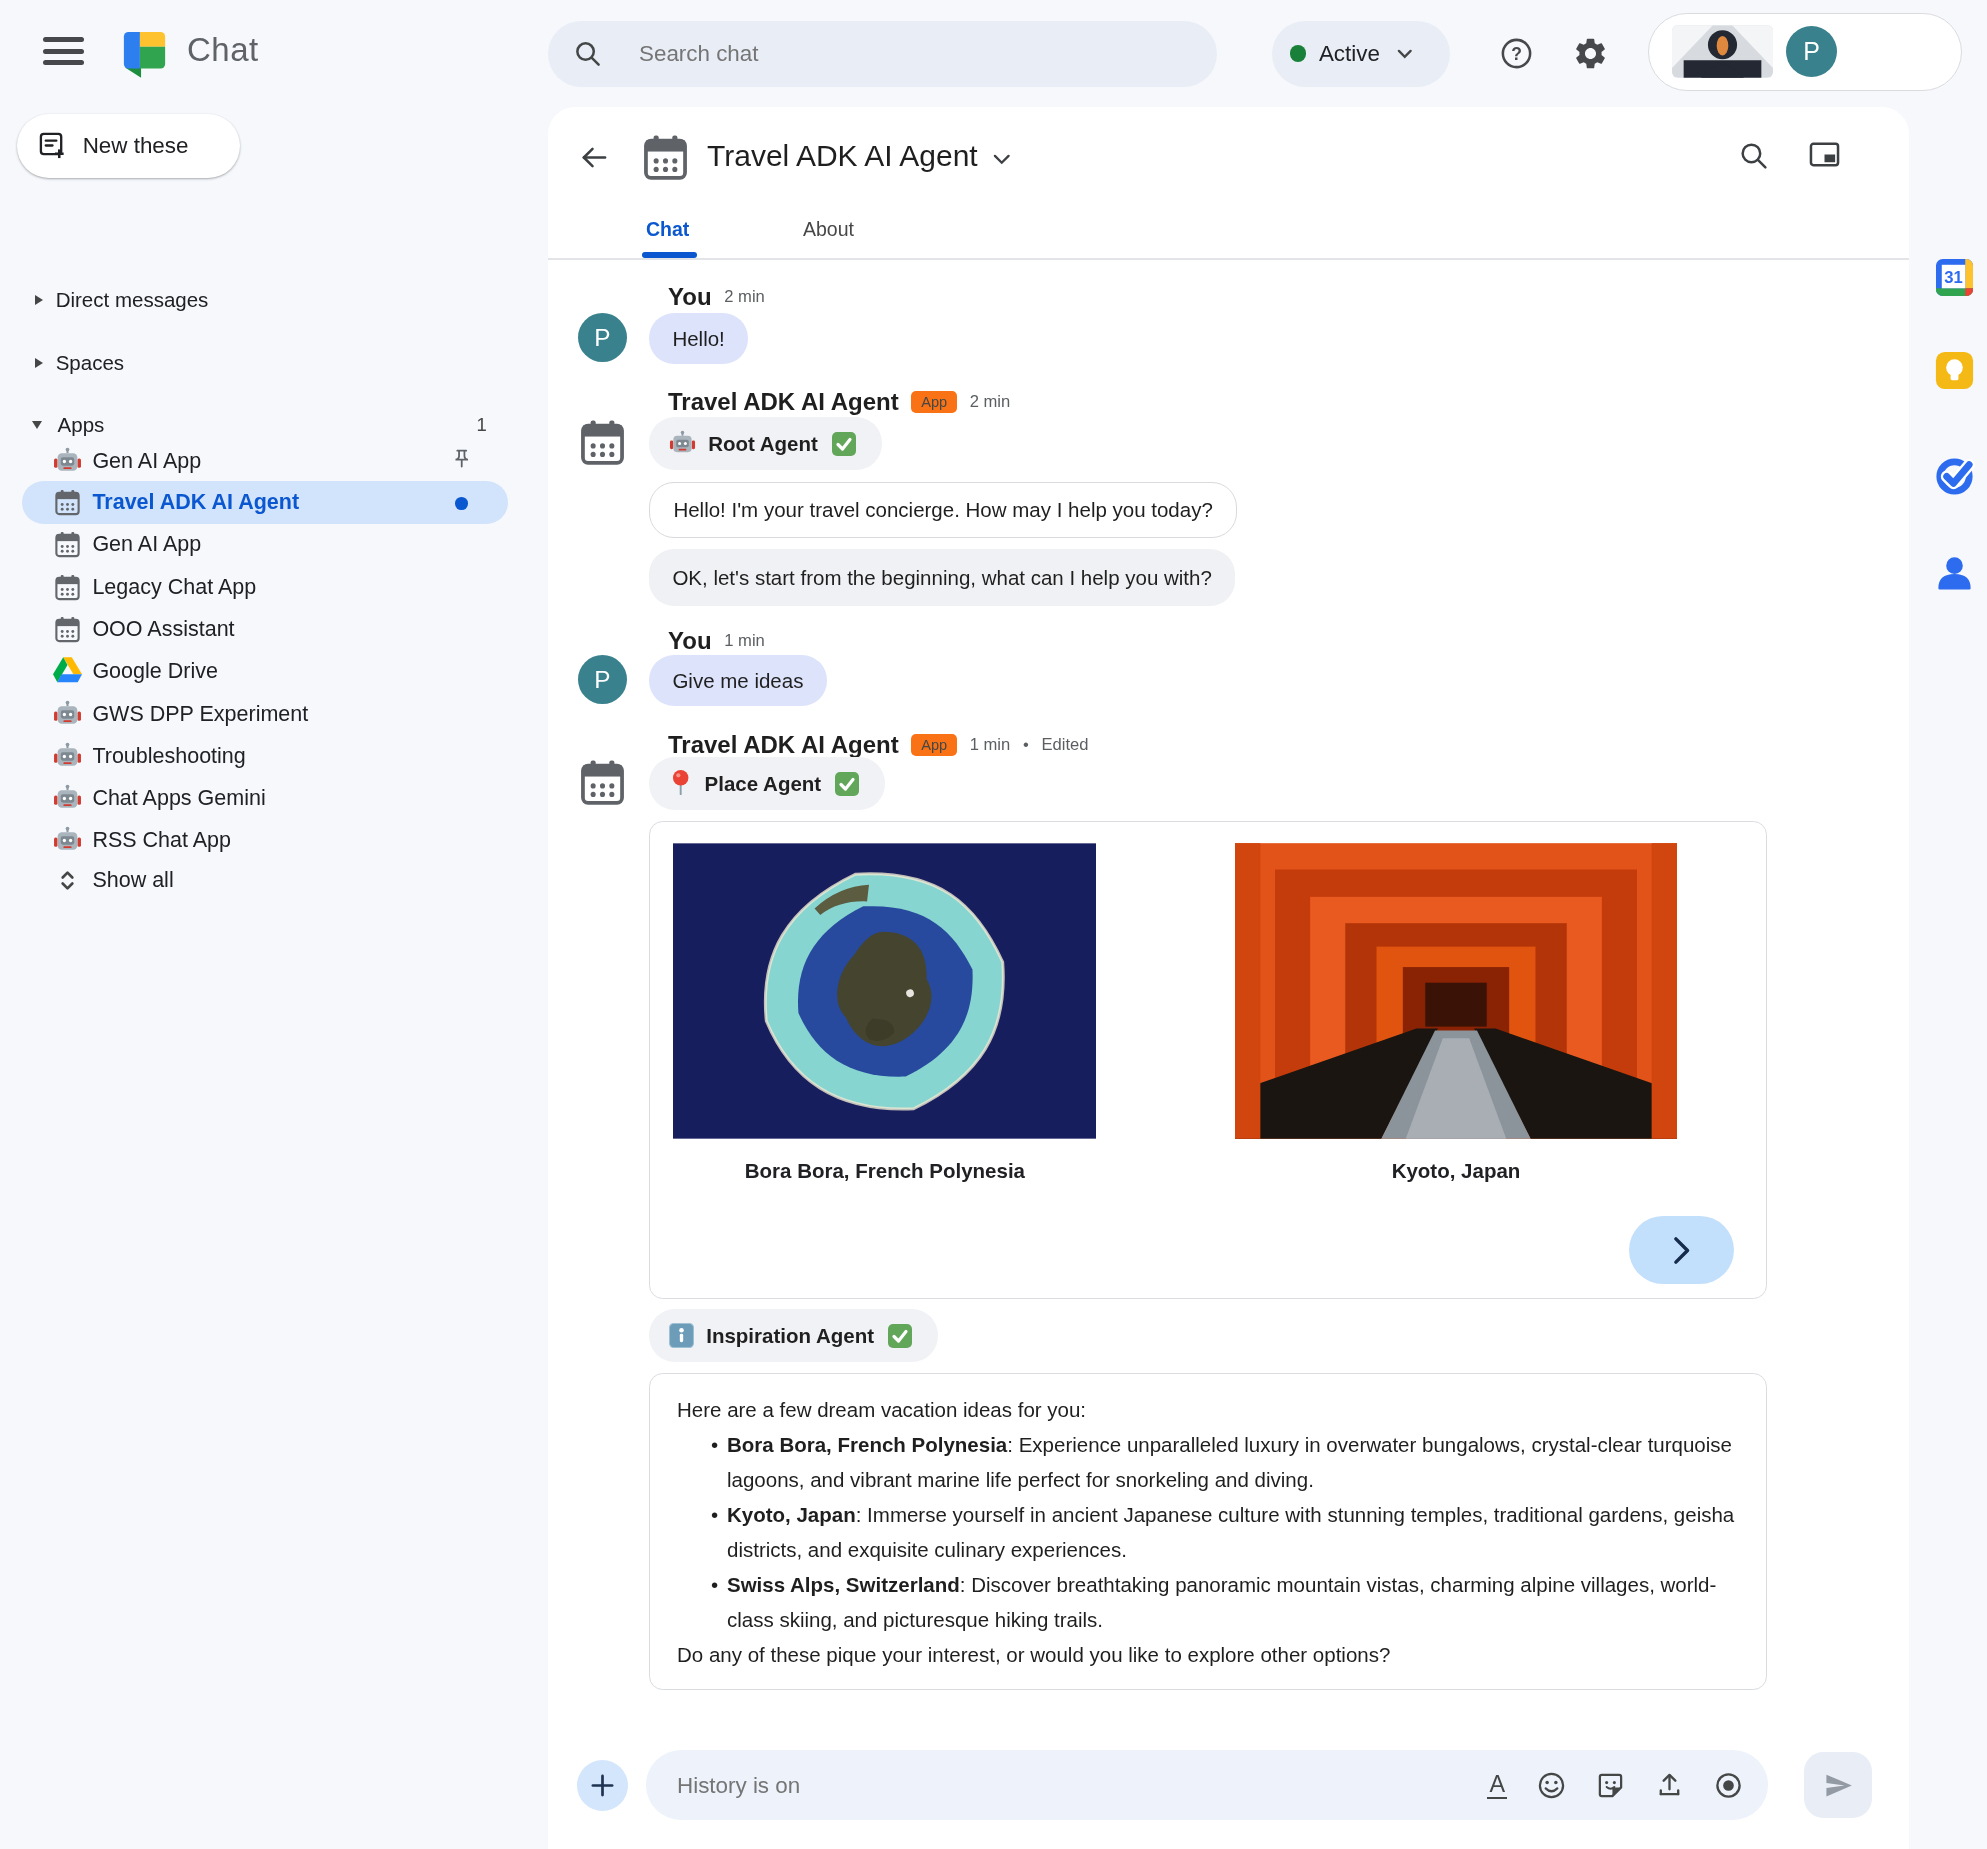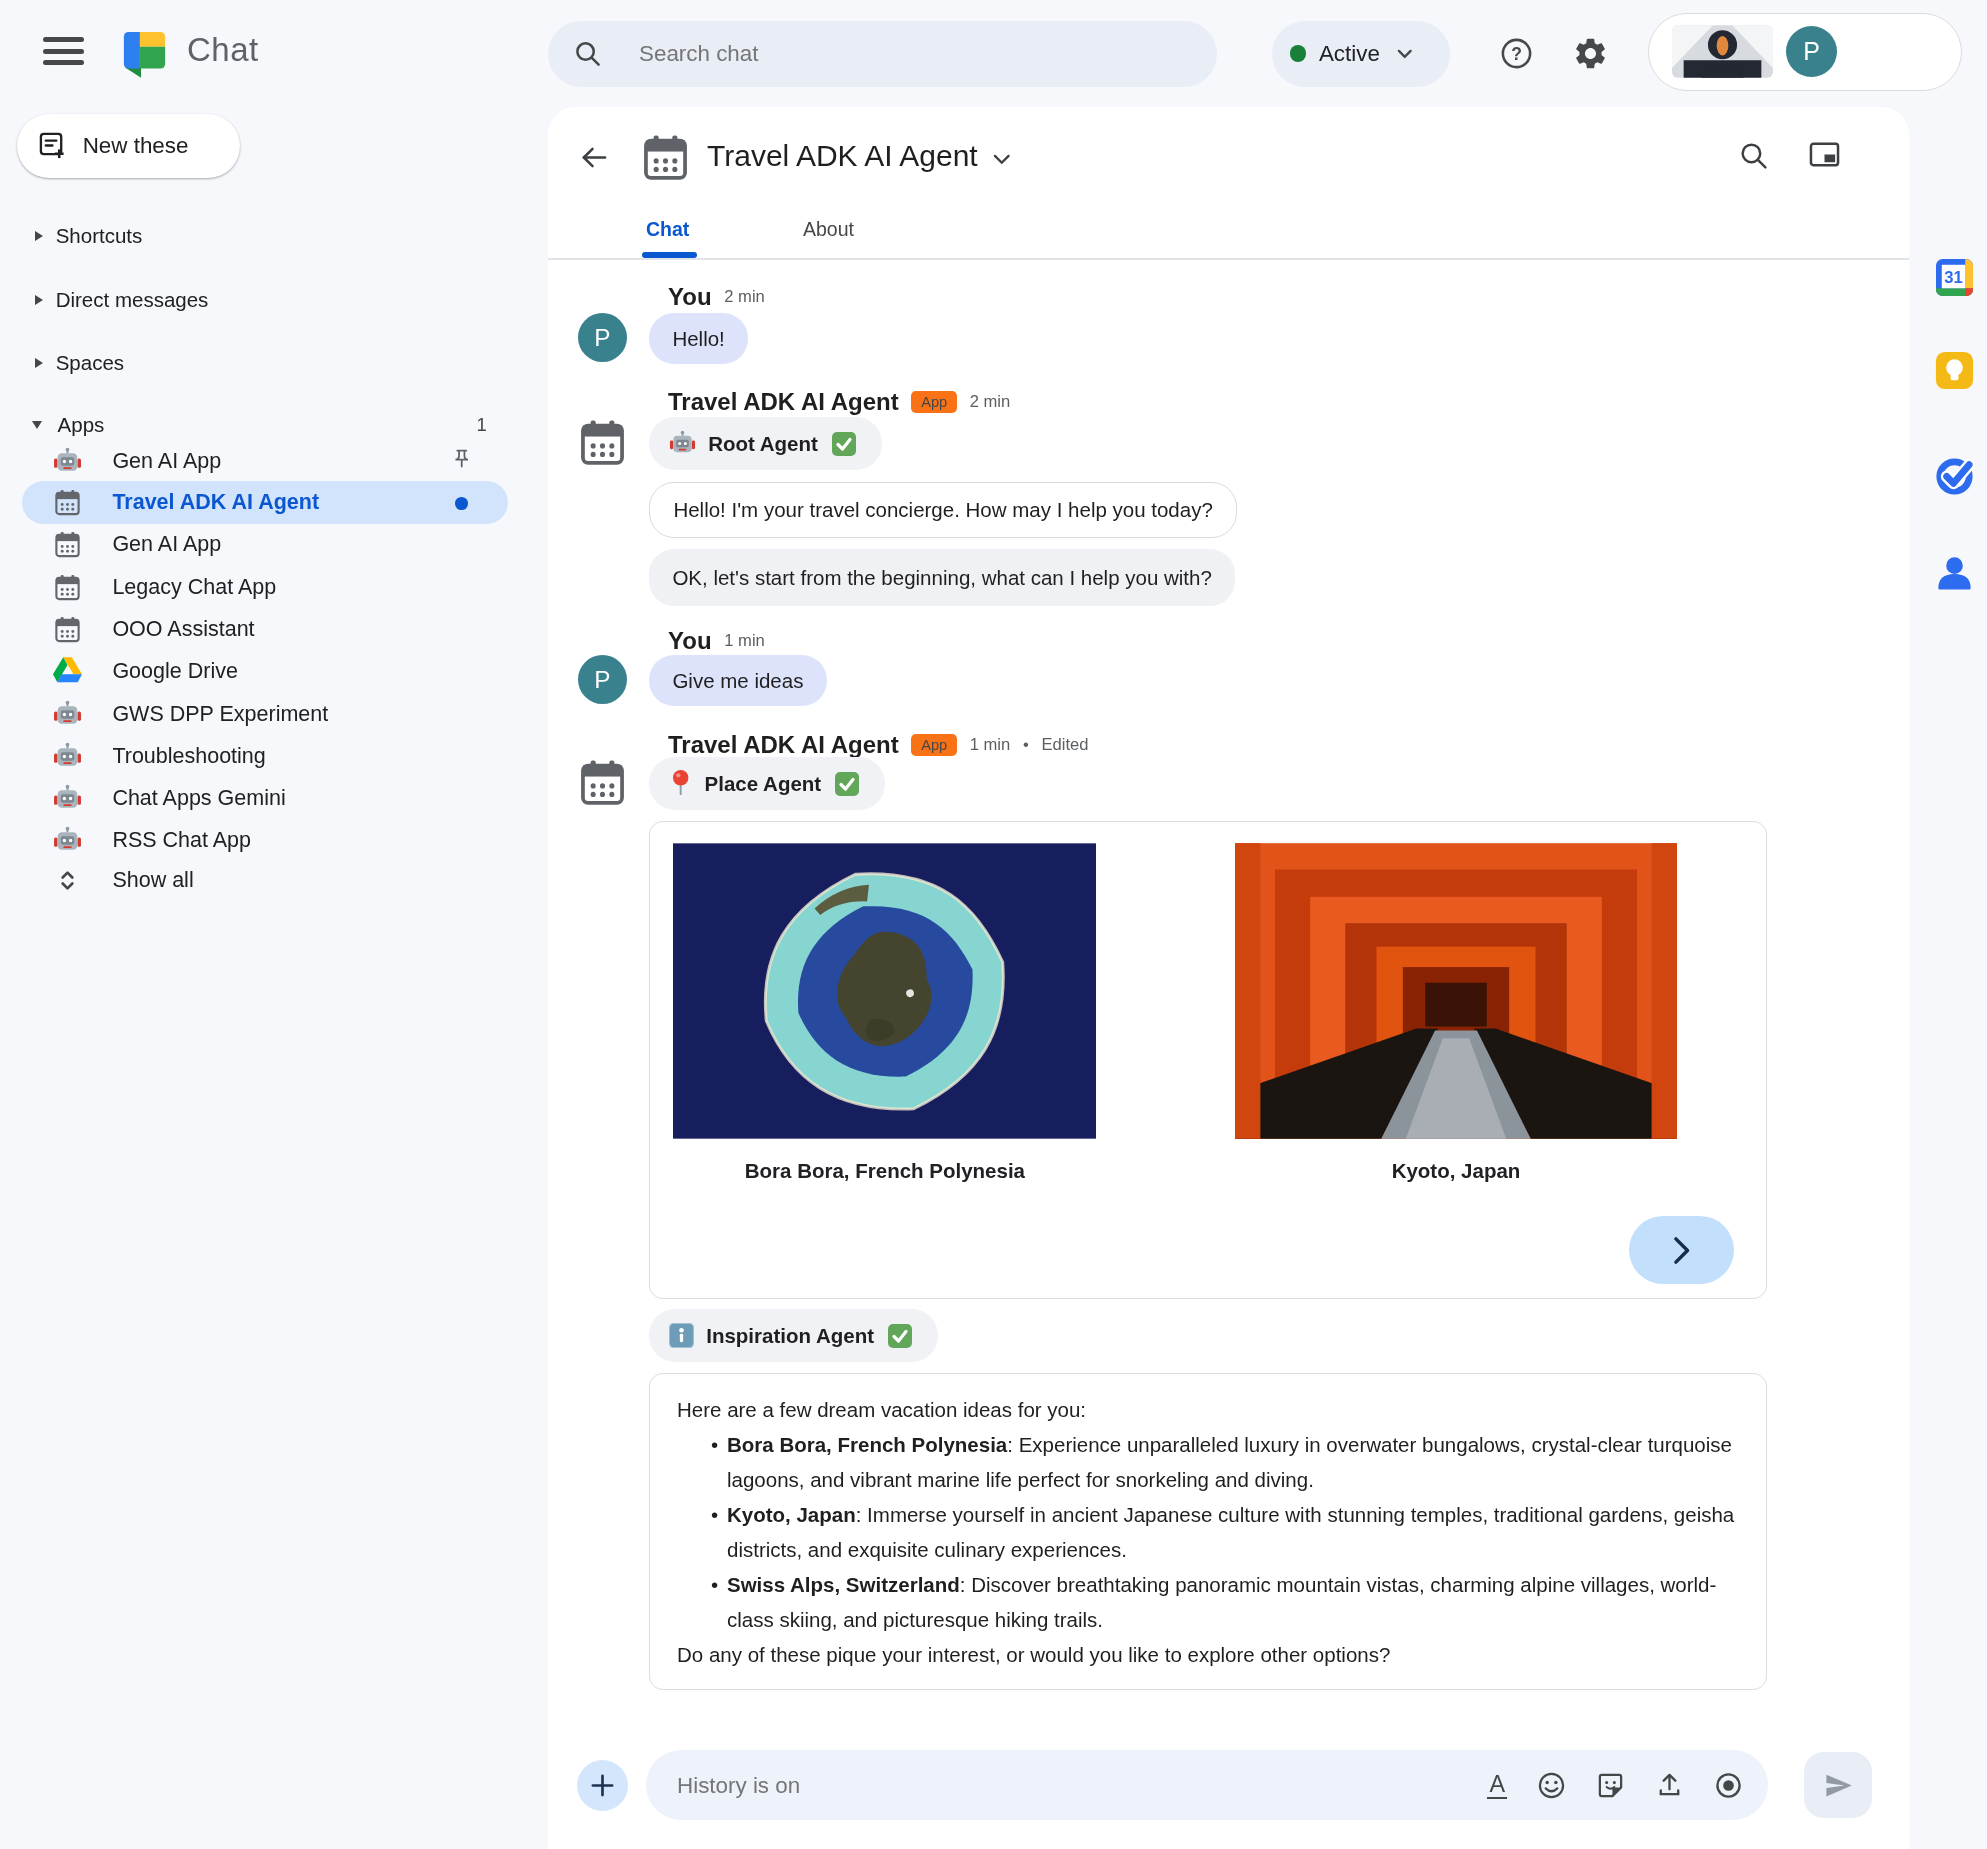--- a/index.html
+++ b/index.html
@@ -32,21 +32,21 @@
     box-shadow:0 1px 2px rgba(60,64,67,.3),0 1px 2.9px rgba(60,64,67,.15);
     display:flex;align-items:center;padding-left:21.5px;box-sizing:border-box;gap:15.6px;cursor:pointer}
   .newchat span{font-size:22.4px;font-weight:500;color:#202124}
   .navhdr{position:absolute;left:0;width:507px;height:39px;display:flex;align-items:center;cursor:pointer}
   .tri-r{margin-left:35px;width:0;height:0;border-left:8.8px solid #444746;border-top:5.9px solid transparent;border-bottom:5.9px solid transparent}
   .tri-d{margin-left:32px;width:0;height:0;border-top:8.8px solid #444746;border-left:5.9px solid transparent;border-right:5.9px solid transparent}
   .navhdr .lbl{margin-left:12.7px;font-size:20.5px;font-weight:500;color:#202124}
   .cnt{position:absolute;left:470px;width:23.4px;text-align:center;font-size:18.5px;color:#444746}
   .approw{position:absolute;left:22.4px;width:486px;height:43px;border-radius:23.4px;display:flex;align-items:center;cursor:pointer}
   .approw .ric{margin-left:31px;width:29px;height:29px;flex:0 0 29px}
-  .approw .alabel{margin-left:30px;font-size:21.5px;color:#202124;white-space:nowrap}
+  .approw .alabel{margin-left:10px;font-size:21.5px;color:#202124;white-space:nowrap}
   .approw.sel{background:#d2e3fc}
   .approw.sel .alabel{color:#0b57d0;font-weight:700}
   .rowend{position:absolute;left:450px;width:23.4px;display:flex;justify-content:center}
   .bluedot{width:12.7px;height:12.7px;border-radius:50%;background:#0b57d0}
 
   
   .rail{position:absolute;right:0;top:107px;width:68px;bottom:0}
   .railic{position:absolute;left:11.7px;width:45px;height:45px;cursor:pointer}
 
   
@@ -183,24 +183,20 @@
     <svg width="29" height="29" viewBox="0 0 30 30">
       <rect x="3" y="3" width="21" height="21" rx="3" fill="none" stroke="#202124" stroke-width="2.4"></rect>
       <line x1="8" y1="10" x2="19" y2="10" stroke="#202124" stroke-width="2.4" stroke-linecap="round"></line>
       <line x1="8" y1="15" x2="15" y2="15" stroke="#202124" stroke-width="2.4" stroke-linecap="round"></line>
       <line x1="22" y1="19" x2="22" y2="28" stroke="#202124" stroke-width="2.6"></line>
       <line x1="17.5" y1="23.5" x2="26.5" y2="23.5" stroke="#202124" stroke-width="2.6"></line>
     </svg>
     <span>New these</span>
   </div>
 
-  <div class="navhdr" style="top:109px">
-    <span class="tri-r"></span>
-    <span class="lbl">Shortcuts</span>
-  </div>
   <div class="navhdr" style="top:173px">
     <span class="tri-r"></span>
     <span class="lbl">Direct messages</span>
   </div>
   <div class="navhdr" style="top:298px">
     <span class="tri-d"></span>
     <span class="lbl" style="margin-left:15.6px">Apps</span>
   </div>
   <div class="navhdr" style="top:236px">
     <span class="tri-r"></span>

